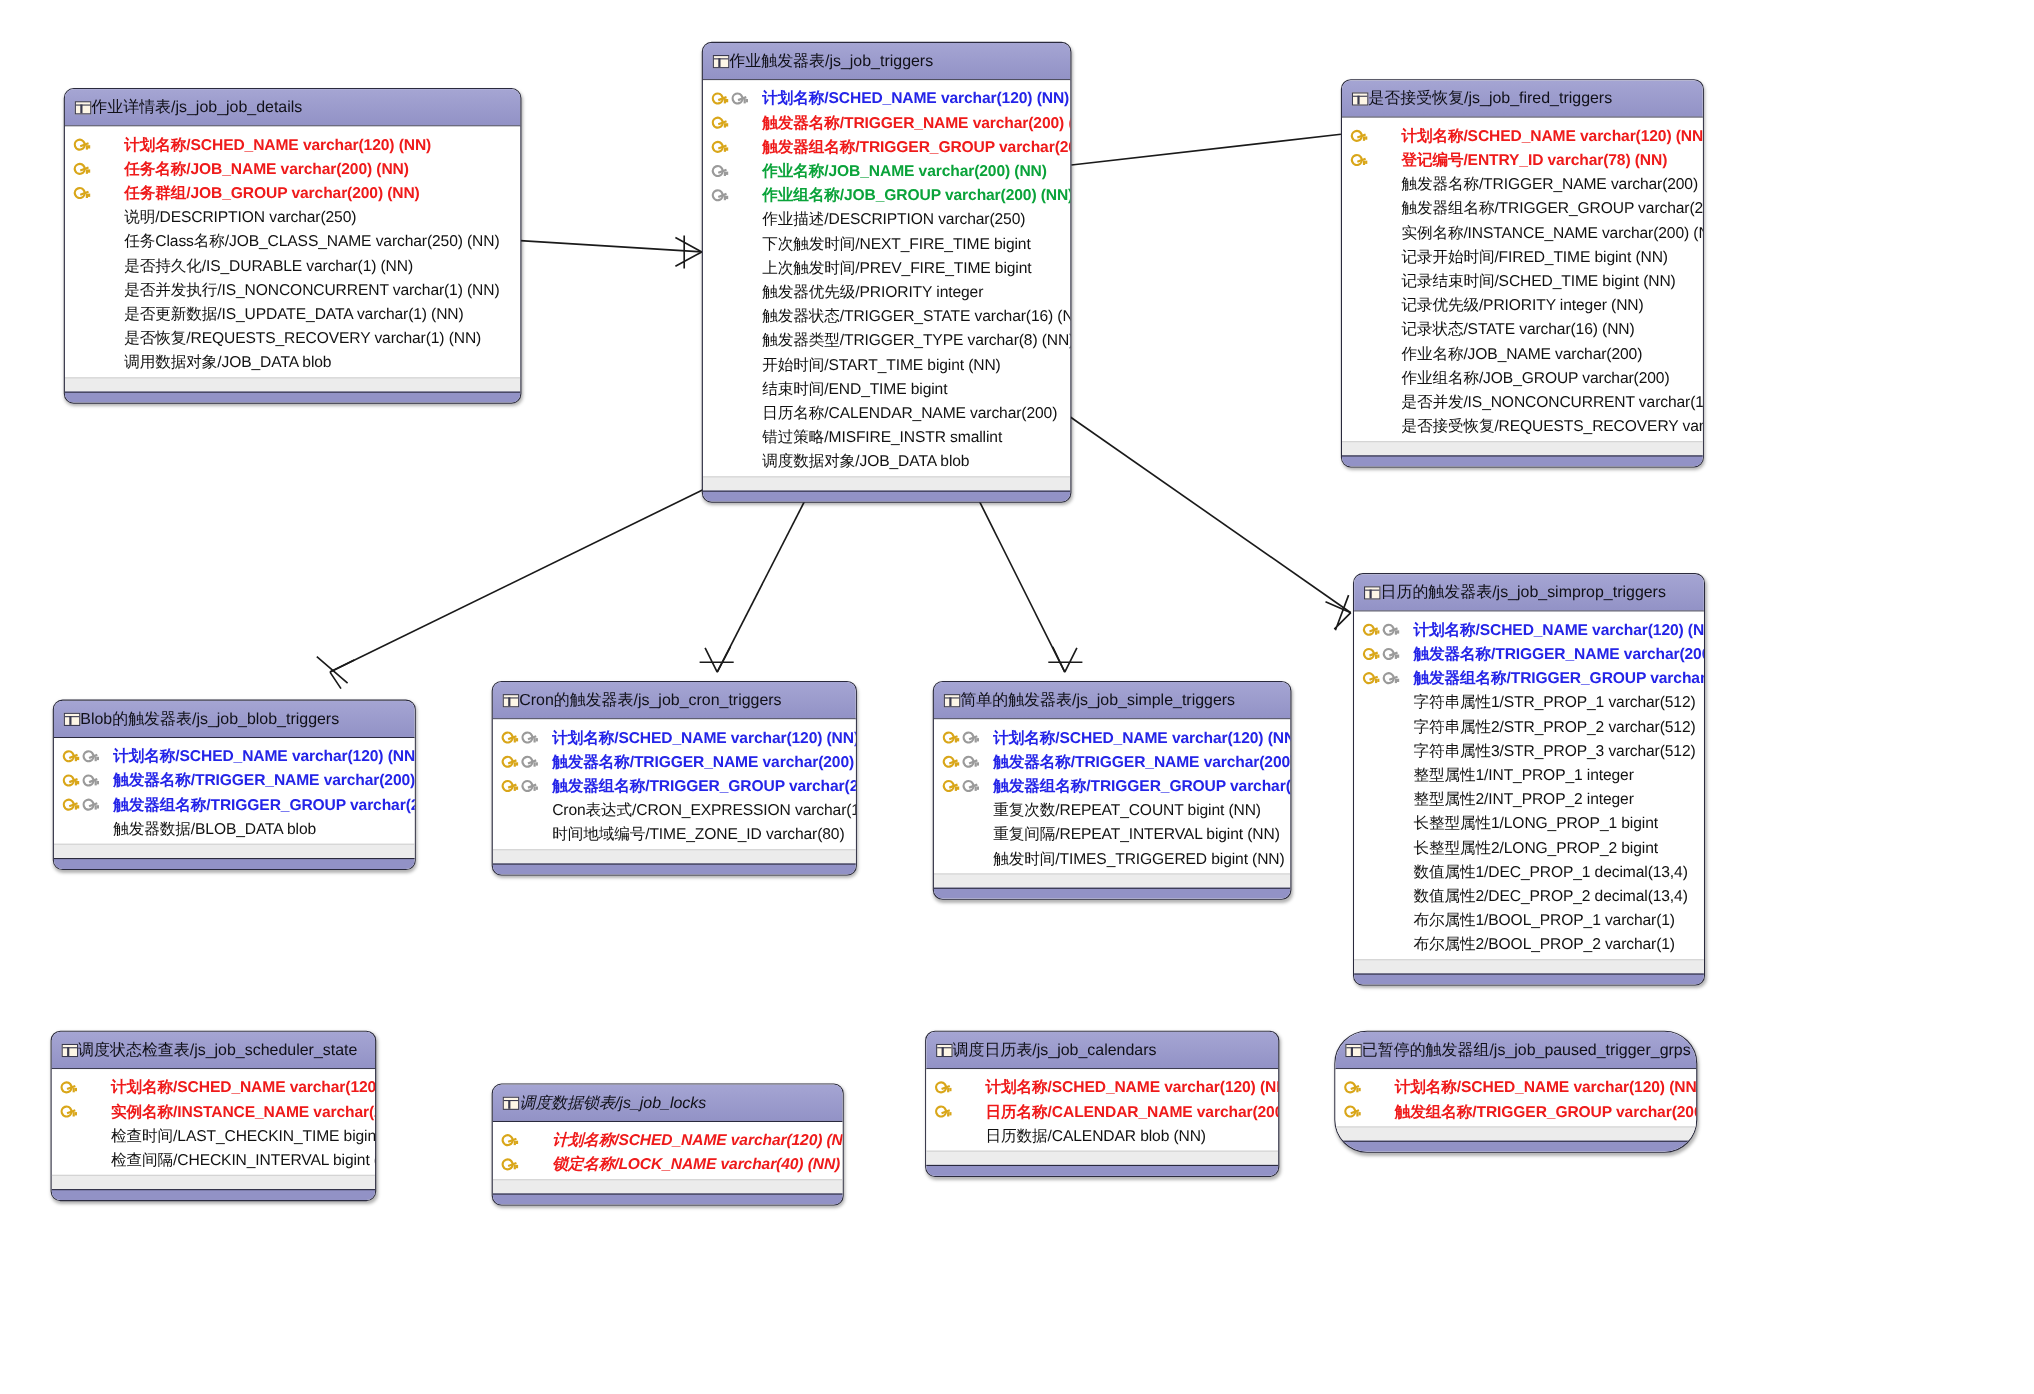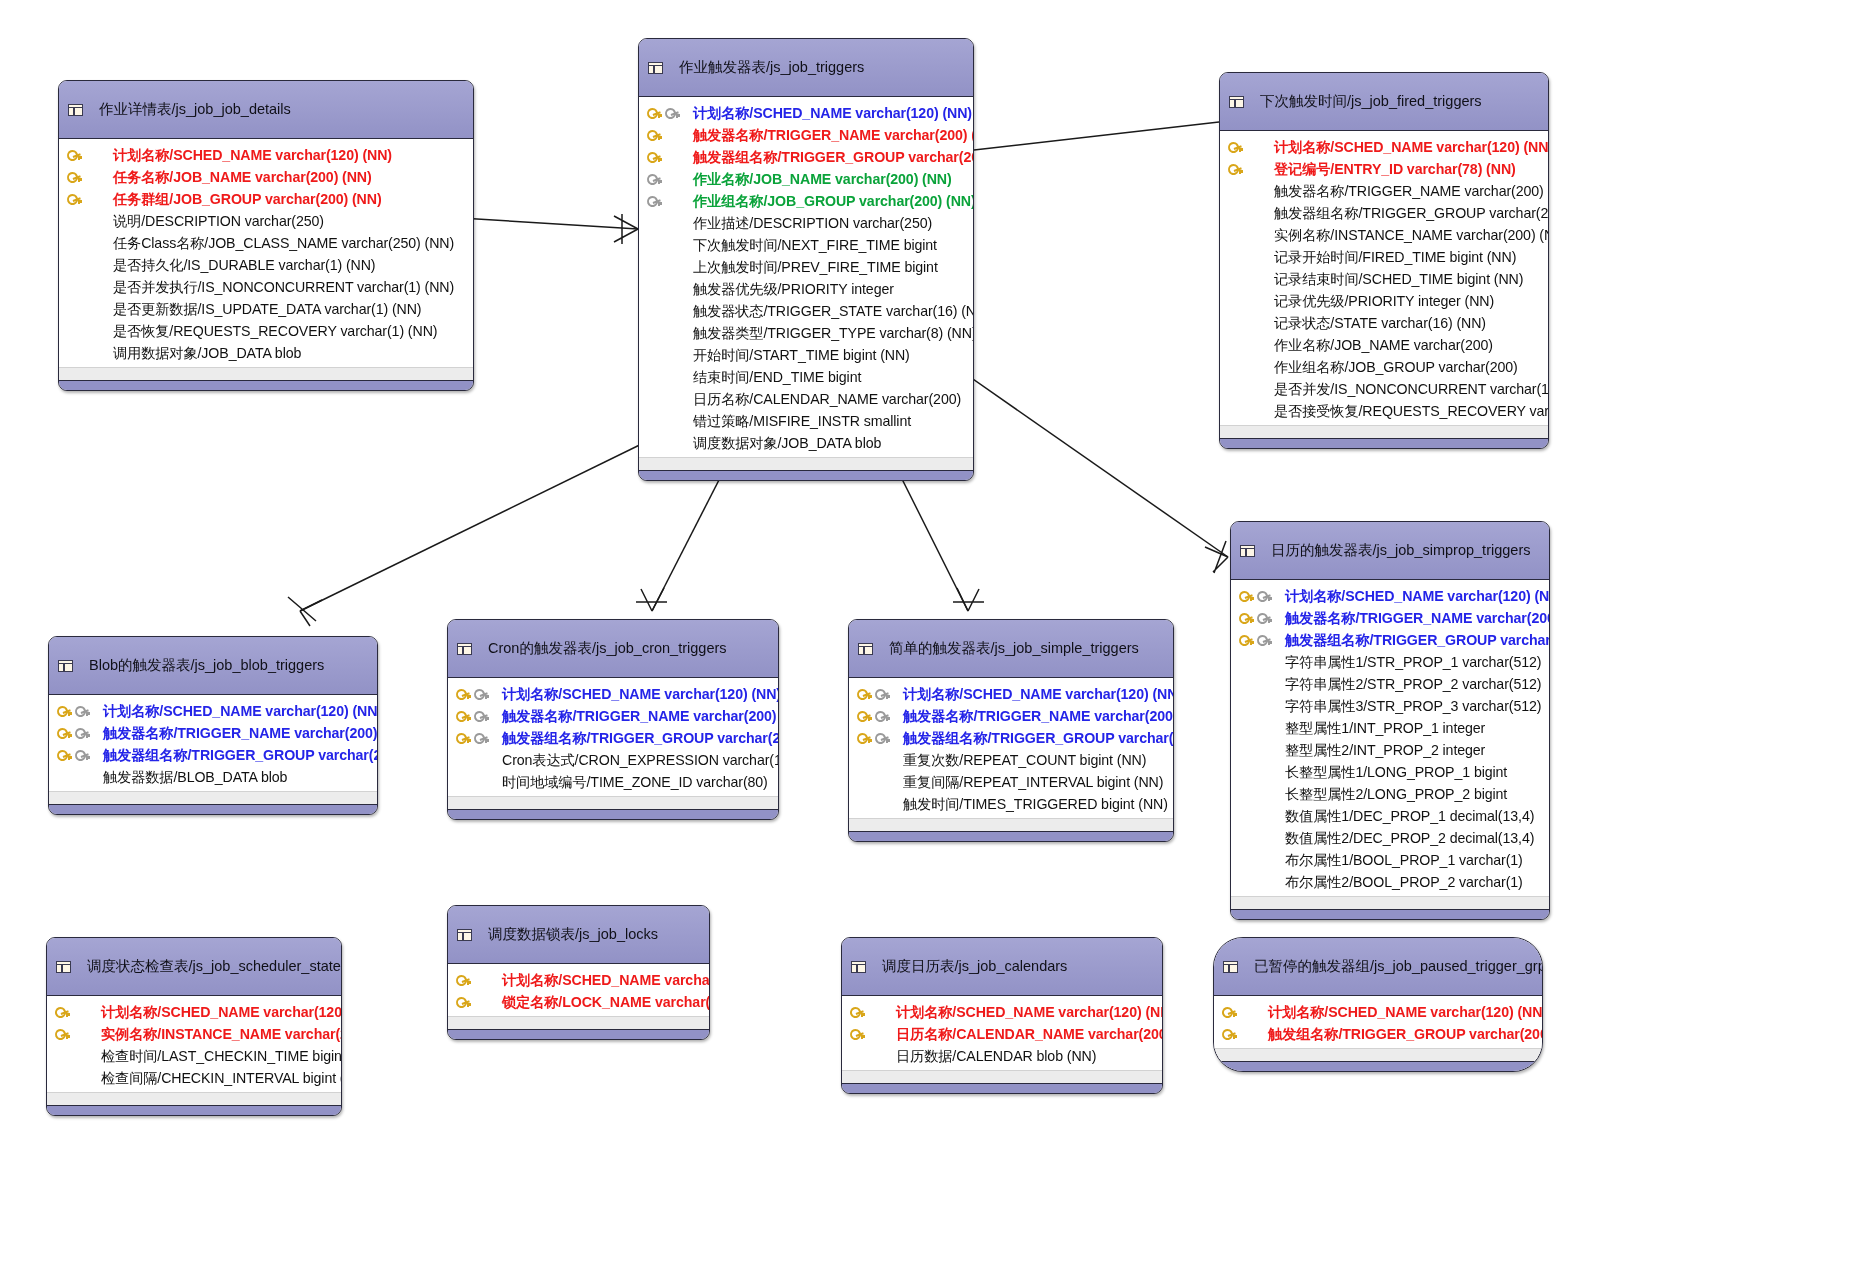--- a/index.html
+++ b/index.html
@@ -6,21 +6,21 @@
   body{width:1849px;height:1267px;position:relative;overflow:hidden;
        font-family:"Liberation Sans","DejaVu Sans",sans-serif;}
   #canvas{position:absolute;left:0;top:0;width:1849px;height:1267px;}
   svg#links{position:absolute;left:0;top:0;width:1849px;height:1267px;pointer-events:none;}
 
   .entity{position:absolute;border:1.6px solid #2a2a3d;border-radius:9px;
           background:#ffffff;box-shadow:1px 2px 3px rgba(0,0,0,.30);
           overflow:hidden;box-sizing:border-box;}
   .entity .hdr{background:#9b9bcd;background:linear-gradient(180deg,#a5a5d3 0%,#9292c6 100%);
                border-bottom:1.4px solid #2a2a3d;
-               height:25px;display:flex;align-items:center;gap:16px;padding:16px 9px;
+               height:25px;display:flex;align-items:center;gap:0;padding:4px 9px;
                font-size:14.5px;color:#101018;white-space:nowrap;}
   .entity .body{background:#ffffff;padding:5px 0 3px 0;}
   .entity .ftr-gap{height:12px;background:#ececec;border-top:1px solid #d2d2d2;}
   .entity .ftr{height:9px;background:#9292c6;border-top:1.3px solid #2a2a3d;}
 
   .row{display:flex;align-items:center;height:22px;padding:0 6px 0 8px;white-space:nowrap;}
   .keys{width:46px;min-width:46px;display:flex;align-items:center;gap:3px;}
   .fname{font-size:14.2px;letter-spacing:-.1px;}
   .c-red{color:#ef1a1a;font-weight:bold;}
   .c-blue{color:#2424e8;font-weight:bold;}
@@ -253,21 +253,21 @@
           <span class="keys"></span>
           <span class="fname c-plain">调度数据对象/JOB_DATA blob</span>
         </div>
       </div>
       <div class="ftr-gap"></div>
       <div class="ftr"></div>
     </div>
     <div class="entity" style="left: 1219px; top: 72px; width: 330px;">
       <div class="hdr">
         <span class="tbl-ico"></span>
-        <span>下次触发时间/js_job_fired_triggers</span>
+        <span>是否接受恢复/js_job_fired_triggers</span>
       </div>
       <div class="body">
         <div class="row">
           <span class="keys">
             <span class="key gold">
               <i class="ring"></i>
               <i class="shaft"></i>
               <i class="t1"></i>
               <i class="t2"></i>
             </span>
@@ -678,21 +678,21 @@
           <span class="fname c-plain">检查时间/LAST_CHECKIN_TIME bigint (NN)</span>
         </div>
         <div class="row">
           <span class="keys"></span>
           <span class="fname c-plain">检查间隔/CHECKIN_INTERVAL bigint (NN)</span>
         </div>
       </div>
       <div class="ftr-gap"></div>
       <div class="ftr"></div>
     </div>
-    <div class="entity" style="left: 447px; top: 905px; width: 263px;">
+    <div class="entity" style="left: 447px; top: 985px; width: 320px; font-style: italic;">
       <div class="hdr">
         <span class="tbl-ico"></span>
         <span>调度数据锁表/js_job_locks</span>
       </div>
       <div class="body">
         <div class="row">
           <span class="keys">
             <span class="key gold">
               <i class="ring"></i>
               <i class="shaft"></i>

